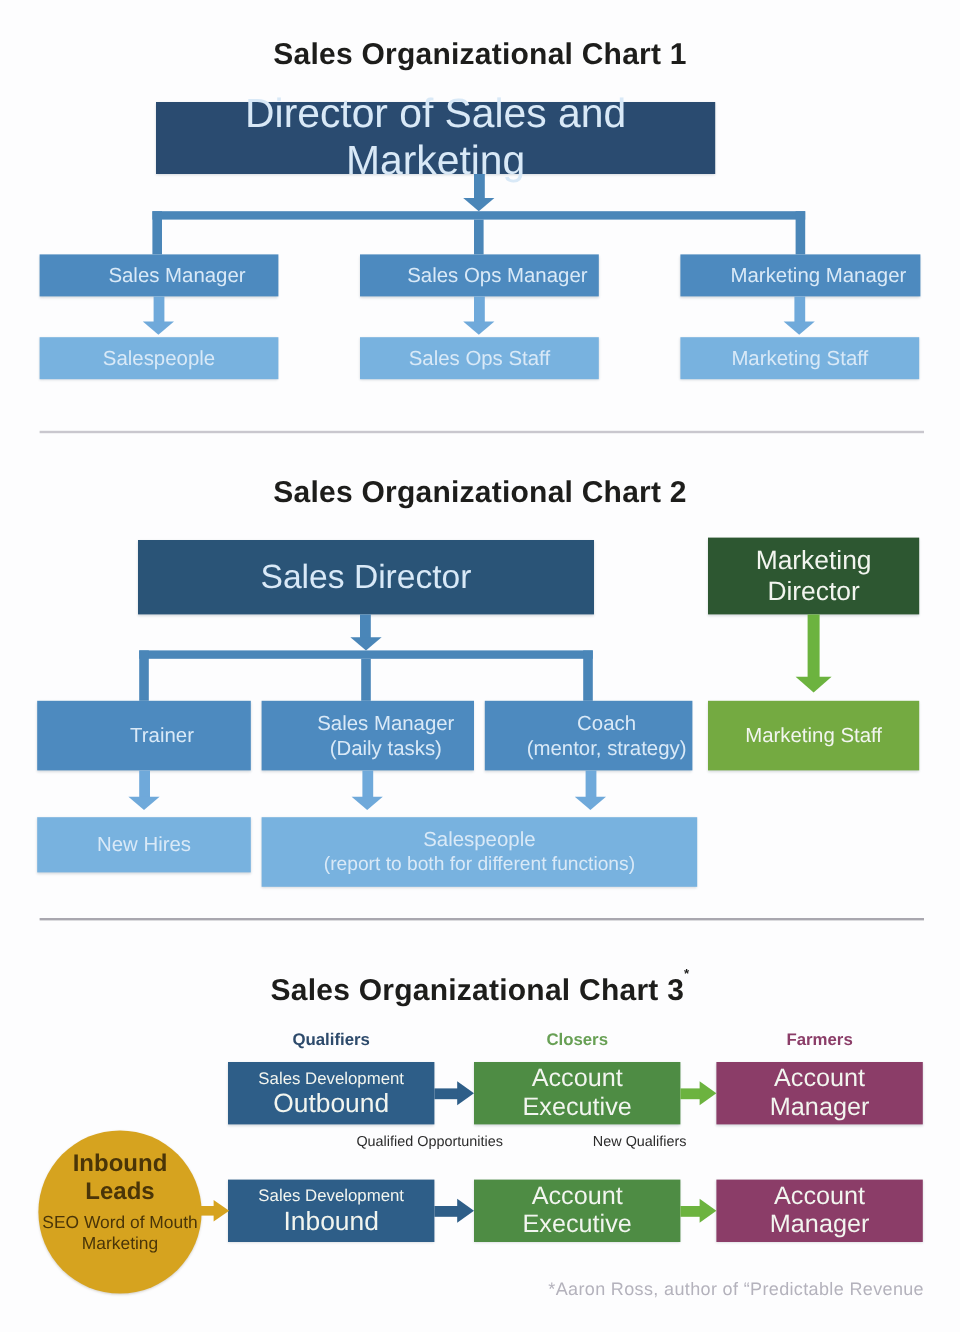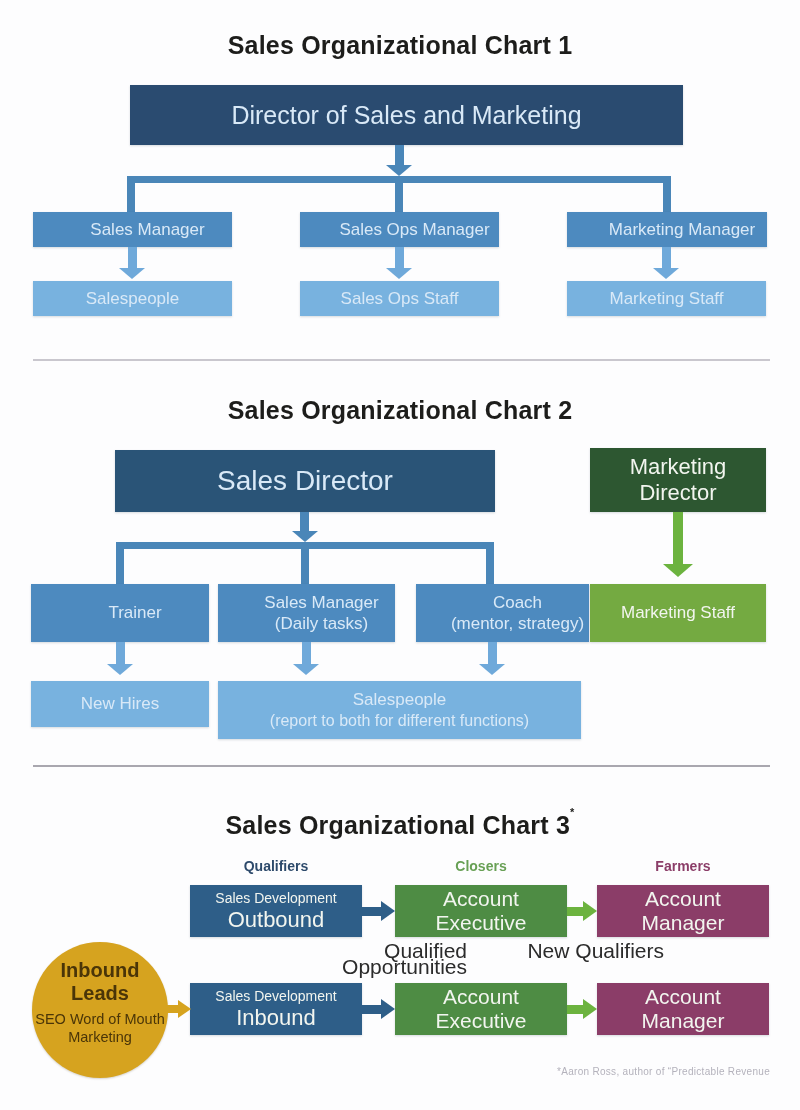--- a/index.html
+++ b/index.html
@@ -39,36 +39,36 @@
   .td.c-arrowblue{border-top-color:var(--arrow-blue);}
   .td.c-greenarrow{border-top-color:var(--green-arrow);}
   .tr{position:absolute;width:0;height:0;
       border-top:10px solid transparent;border-bottom:10px solid transparent;
       border-left:14px solid #000;}
   .tr.c-navy3{border-left-color:var(--navy3);}
   .tr.c-greenarrow{border-left-color:var(--green-arrow);}
   .tr.c-gold{border-left-color:var(--gold);}
   .divider{position:absolute;left:33px;width:737px;height:2px;}
   .col-label{position:absolute;font-size:14px;font-weight:700;text-align:center;}
-  .mid-label{position:absolute;font-size:21px;line-height:16px;text-align:right;color:var(--midtext);}
+  .mid-label{position:absolute;font-size:12px;line-height:16px;text-align:left;color:var(--midtext);}
   .circle{
     position:absolute;border-radius:50%;display:flex;flex-direction:column;
     align-items:center;text-align:center;color:var(--gold-text);
     box-shadow:0 1px 2px rgba(60,45,10,.2);
   }
-  .footnote{position:absolute;font-size:10px;letter-spacing:.3px;color:var(--footnote);text-align:right;}
+  .footnote{position:absolute;font-size:15px;letter-spacing:.3px;color:var(--footnote);text-align:right;}
 </style>
 </head>
 <body>
 
 <div class="canvas">
 
   <div class="sec-title" style="top:31px;">Sales Organizational Chart 1</div>
 
-  <div class="box f-navy1 t-blue" style="left:130px;top:85px;width:553px;height:60px;font-size:25px;">
+  <div class="box f-navy1 t-blue" style="left:130px;top:85px;width:466px;height:60px;font-size:34px;">
     <span>Director of Sales and Marketing</span>
   </div>
 
   <div class="rect f-steel" style="left:395px;top:145px;width:9px;height:21px;"></div>
   <div class="td c-steel" style="left:386px;top:165px;"></div>
 
   <div class="rect f-steel" style="left:127px;top:176px;width:544px;height:7px;"></div>
   <div class="rect f-steel" style="left:127px;top:176px;width:8px;height:36px;"></div>
   <div class="rect f-steel" style="left:395px;top:183px;width:8px;height:29px;"></div>
   <div class="rect f-steel" style="left:663px;top:176px;width:8px;height:36px;"></div>
@@ -122,21 +122,21 @@
   <div class="rect f-greenarrow" style="left:673px;top:512px;width:10px;height:53px;"></div>
   <div class="td big c-greenarrow" style="left:663px;top:564px;"></div>
 
   <div class="box f-blue t-blue" style="left:31px;top:584px;width:178px;height:58px;font-size:17px;">
     <span>Trainer</span>
   </div>
   <div class="box f-blue t-blue" style="left:218px;top:584px;width:177px;height:58px;font-size:17px;line-height:21px;">
     <span>Sales Manager</span>
     <span>(Daily tasks)</span>
   </div>
-  <div class="box f-blue t-blue" style="left:404px;top:584px;width:173px;height:58px;font-size:17px;line-height:21px;margin-left:12px;">
+  <div class="box f-blue t-blue" style="left:404px;top:584px;width:173px;height:58px;font-size:17px;line-height:21px;">
     <span>Coach</span>
     <span>(mentor, strategy)</span>
   </div>
   <div class="box f-green t-white" style="left:590px;top:584px;width:176px;height:58px;font-size:17px;">
     <span>Marketing Staff</span>
   </div>
 
   <div class="rect f-arrowblue" style="left:116px;top:642px;width:9px;height:23px;"></div>
   <div class="td c-arrowblue" style="left:107px;top:664px;"></div>
   <div class="rect f-arrowblue" style="left:302px;top:642px;width:9px;height:23px;"></div>

